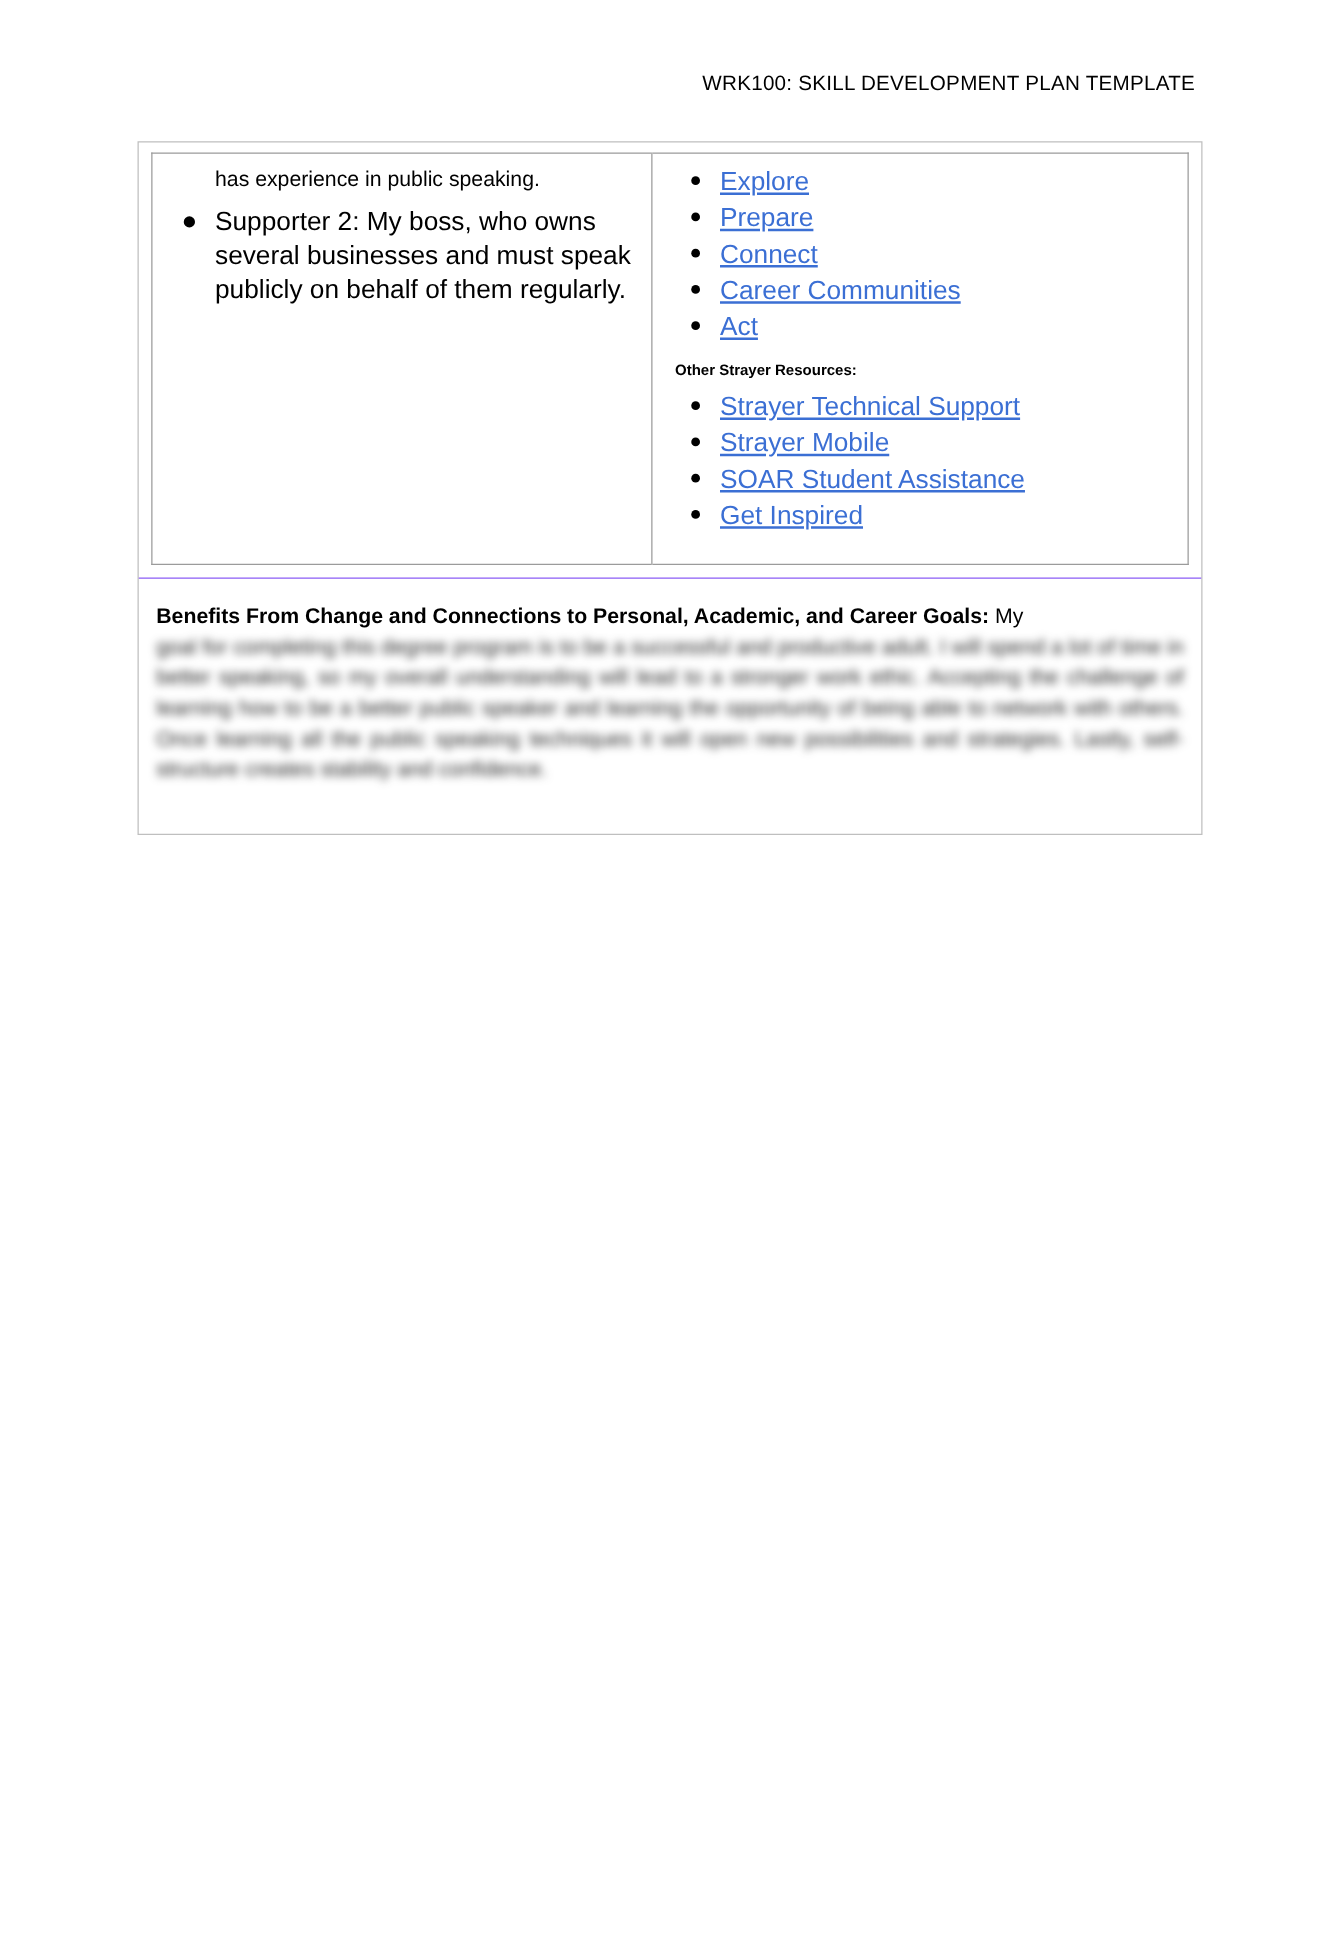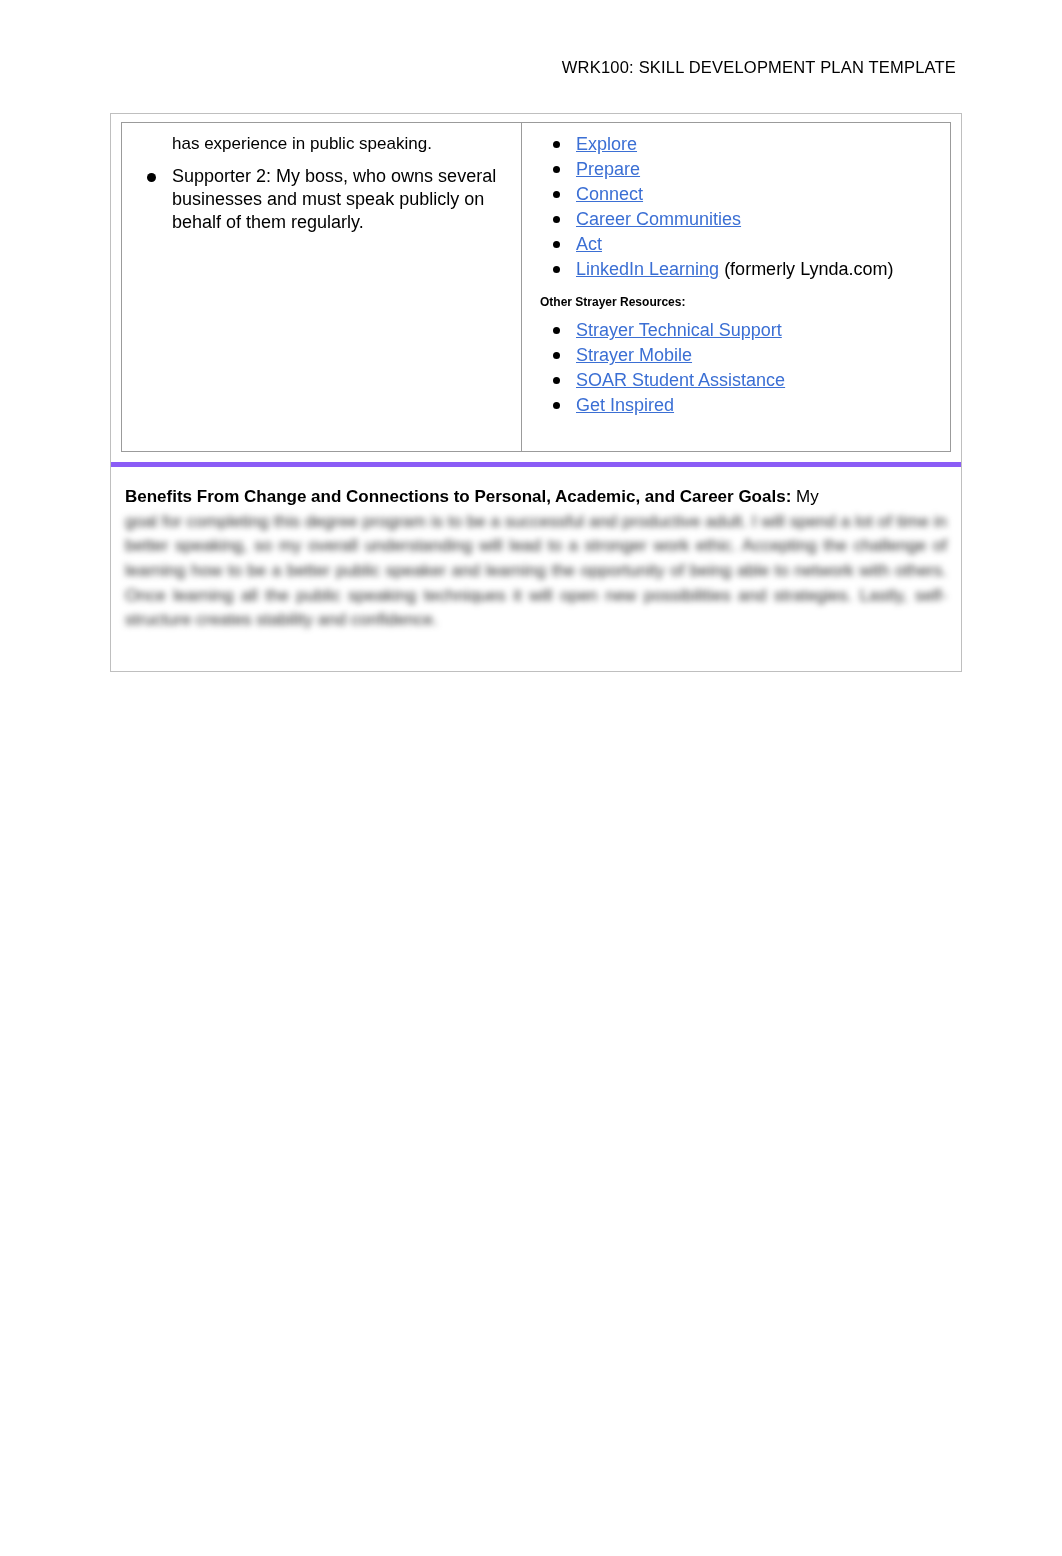--- a/index.html
+++ b/index.html
@@ -68,21 +68,21 @@
 
   ul.bullets {
     list-style: none;
     margin: 0;
     padding: 0;
   }
   ul.bullets > li {
     position: relative;
     padding-left: 36px;
     margin-bottom: 2px;
-    font-size: 18px;
+    font-size: 21px;
     line-height: 1.28;
   }
   ul.bullets > li::before {
     content: "";
     position: absolute;
     left: 11px;
     top: 8px;
     width: 9px;
     height: 9px;
     border-radius: 50%;
@@ -115,21 +115,21 @@
 
   .sub-head {
     font-size: 12px;
     font-weight: bold;
     margin: 14px 0 10px 0;
     color: #000;
   }
 
   
   .benefits {
-    border-top: 5px solid #8b5cf6;
+    border-top: 1px solid #8b5cf6;
     margin-top: 4px;
     padding: 18px 14px 16px 14px;
     box-sizing: border-box;
   }
   .benefits p {
     margin: 0;
     font-size: 17px;
     line-height: 1.45;
   }
   .benefits .label {
@@ -165,21 +165,20 @@
 
     <div class="cell-divider"></div>
 
     <div class="cell-right">
       <ul class="bullets small">
         <li><a class="link ul" href="#">Explore</a><span class="suffix"></span></li>
         <li><a class="link ul" href="#">Prepare</a><span class="suffix"></span></li>
         <li><a class="link ul" href="#">Connect</a><span class="suffix"></span></li>
         <li><a class="link ul" href="#">Career Communities</a><span class="suffix"></span></li>
         <li><a class="link ul" href="#">Act</a><span class="suffix"></span></li>
-        <li><a class="link ul" href="#">LinkedIn Learning</a><span class="suffix"> (formerly Lynda.com)</span></li>
       </ul>
 
       <div class="sub-head">Other Strayer Resources:</div>
 
       <ul class="bullets small">
         <li><a class="link ul" href="#">Strayer Technical Support</a></li>
         <li><a class="link ul" href="#">Strayer Mobile</a></li>
         <li><a class="link ul" href="#">SOAR Student Assistance</a></li>
         <li><a class="link ul" href="#">Get Inspired</a></li>
       </ul>

